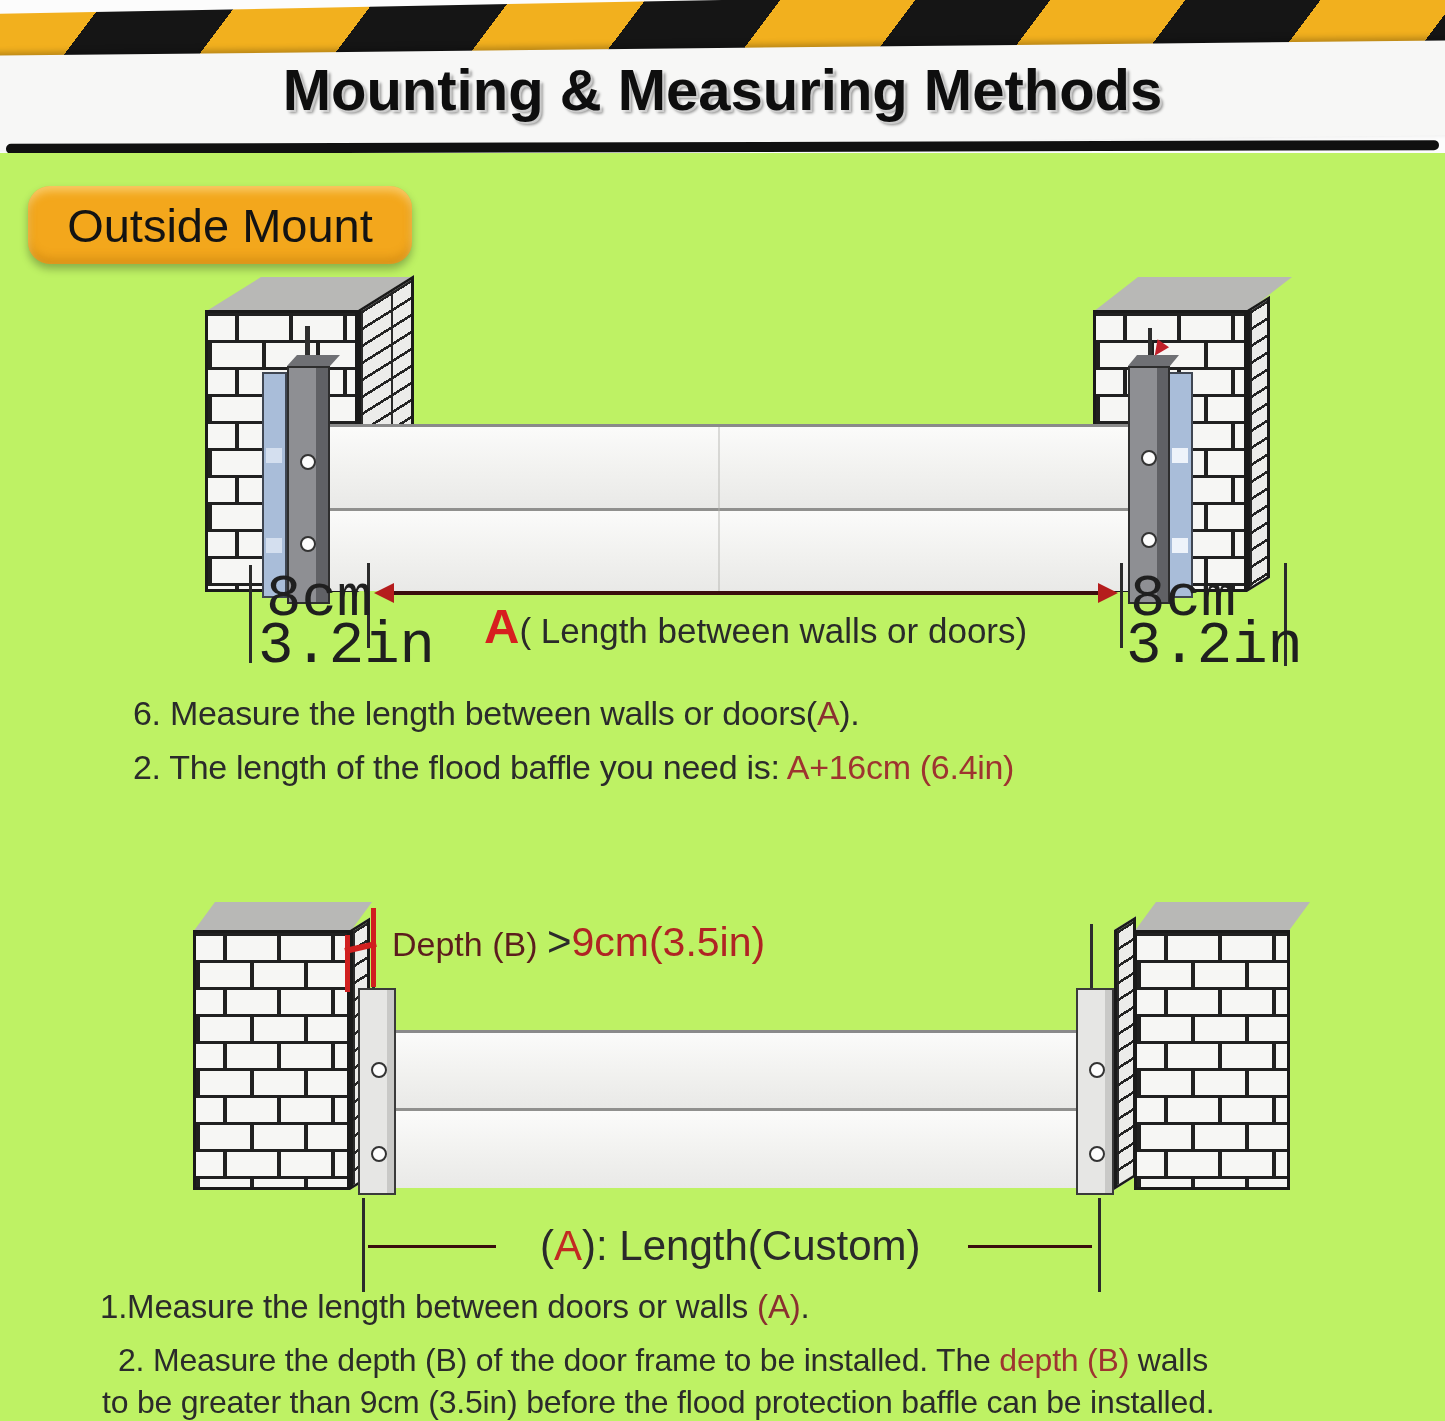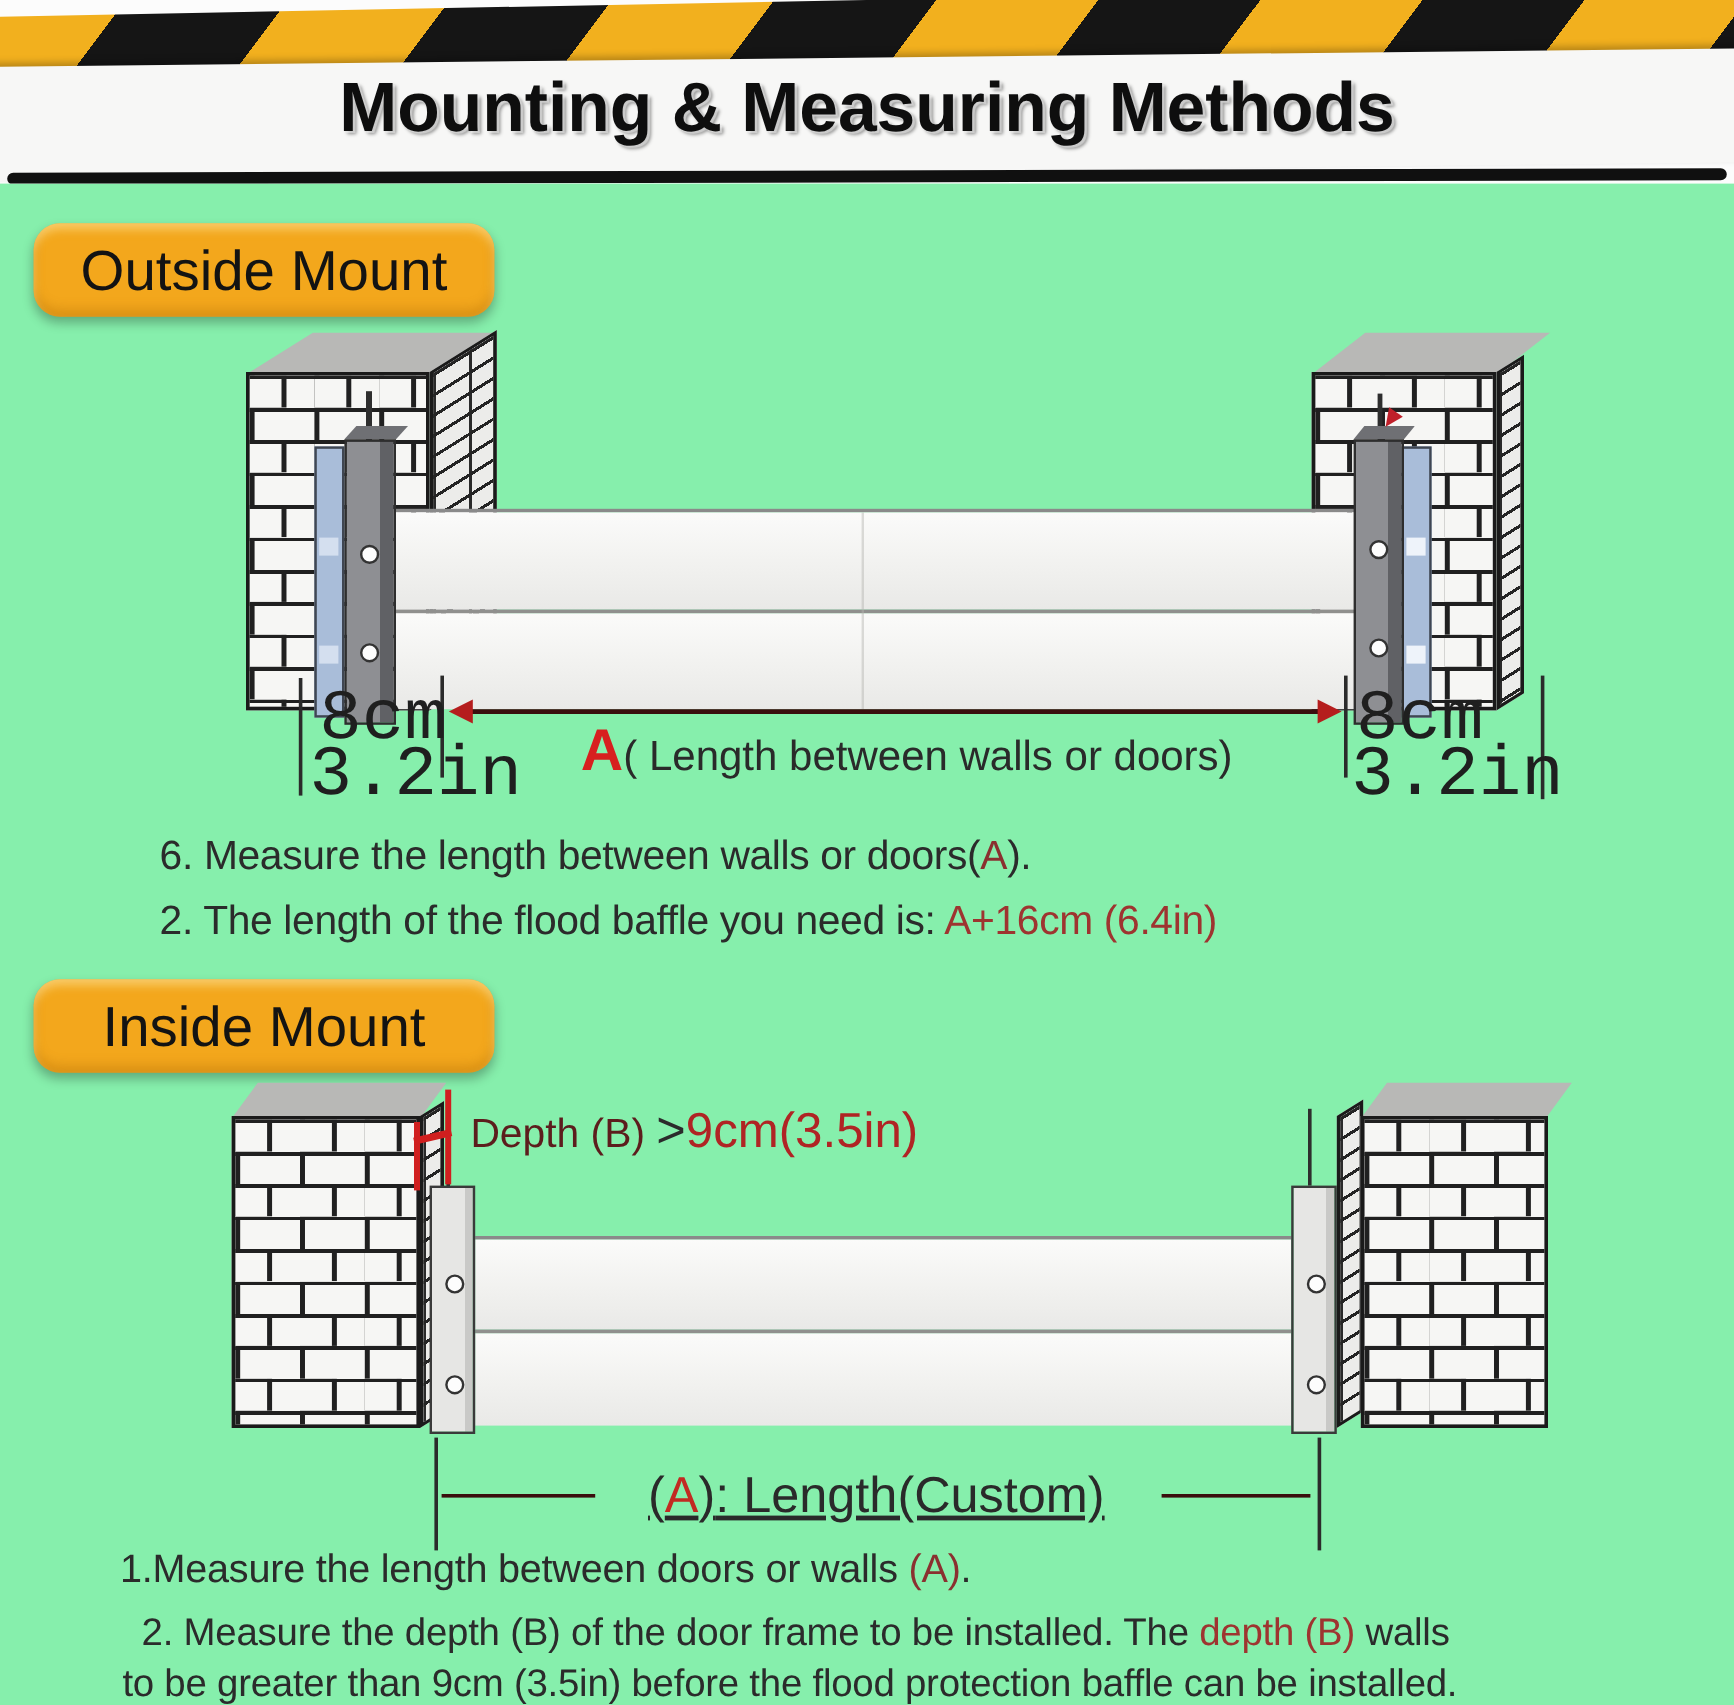--- a/index.html
+++ b/index.html
@@ -1,16 +1,16 @@
 <!DOCTYPE html>
 <html><head>
 <meta charset="utf-8">
 <style>
   html,body{margin:0;padding:0;background:#ffffff;}
-  .page{position:relative;width:1445px;height:1421px;background:#86efac;overflow:hidden;
+  .page{position:relative;width:1445px;height:1421px;background:#bef264;overflow:hidden;
         font-family:"Liberation Sans",sans-serif;color:#222;}
   .abs{position:absolute;}
 
   
   .banner{position:absolute;top:0;left:0;width:1445px;height:153px;background:#fcfcfc;overflow:hidden;}
   .stripes{position:absolute;top:0px;left:-40px;right:-40px;height:130px;
            transform:rotate(-1.1deg);
            background:repeating-linear-gradient(128deg,#f2b01e 0 108px,#151515 108px 216px);}
   .banner-white{position:absolute;top:48px;left:-10px;right:-10px;height:95px;background:#f7f7f6;
            transform:rotate(-0.6deg);box-shadow:0 -3px 6px rgba(0,0,0,.25);}
@@ -133,21 +133,20 @@
 
   <div class="txt measure" style="left:266px;top:566px;">8cm</div>
   <div class="txt measure" style="left:258px;top:613px;">3.2in</div>
   <div class="txt measure" style="left:1130px;top:566px;">8cm</div>
   <div class="txt measure" style="left:1126px;top:613px;">3.2in</div>
   <div class="txt" style="left:484px;top:598px;"><span class="dim-a">A</span><span class="dim-cap">( Length between walls or doors)</span></div>
 
   <div class="txt step" style="left:133px;top:694px;"><span>6. Measure the length between walls or doors(</span><span class="hl-soft">A</span><span>).</span></div>
   <div class="txt step" style="left:133px;top:748px;"><span>2. The length of the flood baffle you need is: </span><span class="hl-maroon">A+16cm (6.4in)</span></div>
 
-  <div class="badge" style="top:816px;">Inside Mount</div>
 
   <div class="abs slab" style="left:193px;top:900px;width:180px;height:34px;clip-path:polygon(0px 32px,157px 32px,179px 2px,22px 2px);"></div>
   <div class="abs brick-side" style="left:350px;top:930px;width:20px;height:260px;transform:skewY(-32deg);transform-origin:top left;"></div>
   <div class="abs brick" style="left:193px;top:930px;width:157px;height:260px;z-index:1;"></div>
 
   <div class="abs slab" style="left:1134px;top:900px;width:177px;height:34px;clip-path:polygon(0px 32px,154px 32px,176px 2px,22px 2px);"></div>
   <div class="abs brick-side" style="left:1114px;top:930px;width:22px;height:260px;transform:skewY(-32deg);transform-origin:top left;"></div>
   <div class="abs brick" style="left:1134px;top:930px;width:156px;height:260px;z-index:1;"></div>
 
   <div class="abs redbar" style="left:345px;top:935px;width:5px;height:57px;"></div>
@@ -167,19 +166,19 @@
   <div class="abs bracket" style="left:1076px;top:988px;width:38px;height:207px;"></div>
   <div class="hole" style="left:1089px;top:1062px;"></div>
   <div class="hole" style="left:1089px;top:1146px;"></div>
 
   <div class="txt" style="left:392px;top:918px;"><span class="depth-label">Depth (B) </span><span class="depth-gt">&gt;</span><span class="depth-val">9cm(3.5in)</span></div>
 
   <div class="abs vline" style="left:362px;top:1198px;width:3px;height:94px;"></div>
   <div class="abs vline" style="left:1098px;top:1198px;width:3px;height:94px;"></div>
   <div class="abs dimline" style="left:368px;top:1245px;width:128px;height:3px;"></div>
   <div class="abs dimline" style="left:968px;top:1245px;width:124px;height:3px;"></div>
-  <div class="txt inside-dim" style="left:540px;top:1222px;text-decoration:underline;"><span>(</span><span class="a-red">A</span><span>)</span><span>: Length(Custom)</span></div>
+  <div class="txt inside-dim" style="left:540px;top:1222px;"><span>(</span><span class="a-red">A</span><span>)</span><span>: Length(Custom)</span></div>
 
   <div class="txt bstep" style="left:100px;top:1288px;font-size:33px;"><span>1.Measure the length between doors or walls </span><span class="hl-soft">(A)</span><span>.</span></div>
   <div class="txt bstep" style="left:118px;top:1342px;"><span>2. Measure the depth (B) of the door frame to be installed. The </span><span class="hl-maroon">depth (B)</span><span> walls</span></div>
   <div class="txt bstep" style="left:58px;top:1384px;margin-left:44px;">to be greater than 9cm (3.5in) before the flood protection baffle can be installed.</div>
 
 </div>
 
 </body></html>

